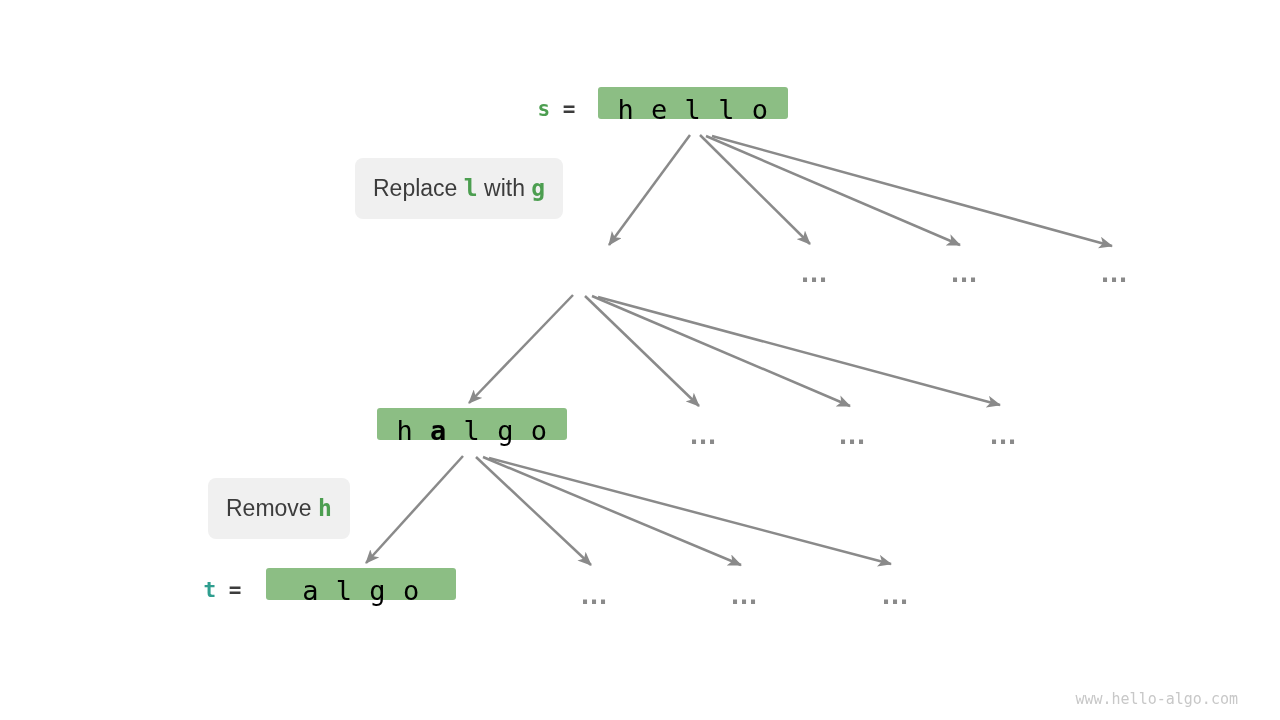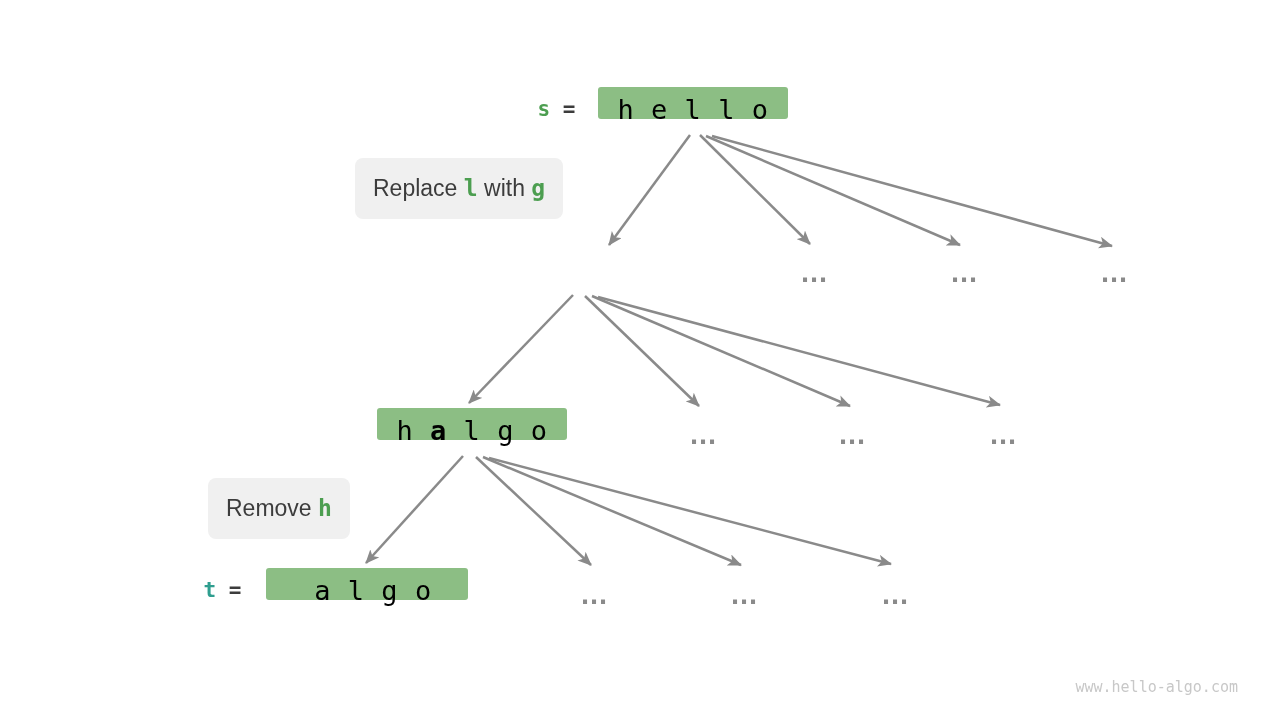--- a/index.html
+++ b/index.html
@@ -24,21 +24,21 @@
   .p-plain{color:#3c3c3c;}
   .p-code{font-family:"DejaVu Sans Mono",monospace;font-weight:bold;color:#4c9e50;}
   .p-green{color:#4c9e50;}
   .p-teal{color:#2f9e8f;}
   .p-dark{color:#3c3c3c;}
 
   .dots{position:absolute;transform:translate(-50%,-70%);color:#8a8a8a;
         font-family:"DejaVu Sans Mono",monospace;font-weight:bold;font-size:25px;
         line-height:1;letter-spacing:-6px;}
 
-  .watermark{position:absolute;right:42px;bottom:24px;color:#c8c8c8;
+  .watermark{position:absolute;right:42px;bottom:12px;color:#c8c8c8;
              font-family:"DejaVu Sans Mono",monospace;font-size:15px;margin-left:8px;}
 </style>
 </head>
 <body>
 
 <div class="canvas">
 
   <svg class="arrows" viewBox="0 0 1280 720" xmlns="http://www.w3.org/2000/svg">
     <defs>
       <marker id="ah" markerUnits="userSpaceOnUse" markerWidth="14" markerHeight="12" viewBox="0 0 14 12" refX="13" refY="6" orient="auto">
@@ -74,19 +74,19 @@
 
 
   <div class="node" style="left:377px;top:408px;">h <b>a</b> l g o</div>
   <div class="dots" style="left:700px;top:440px;">...</div>
   <div class="dots" style="left:849px;top:440px;">...</div>
   <div class="dots" style="left:1000px;top:440px;">...</div>
 
   <div class="op-label" style="left:164px;top:478px;margin-left:44px;"><span class="p-plain">Remove </span><span class="p-code">h</span></div>
 
   <div class="prefix" style="right:1026px;top:568px;"><span class="p-teal">t</span><span class="p-dark"> = </span></div>
-  <div class="node" style="left:266px;top:568px;padding-left:12px;">a l g o</div>
+  <div class="node" style="left:266px;top:568px;">a l g o</div>
   <div class="dots" style="left:591px;top:600px;">...</div>
   <div class="dots" style="left:741px;top:600px;">...</div>
   <div class="dots" style="left:892px;top:600px;">...</div>
 
   <div class="watermark">www.hello-algo.com</div>
 </div>
 
 </body></html>

